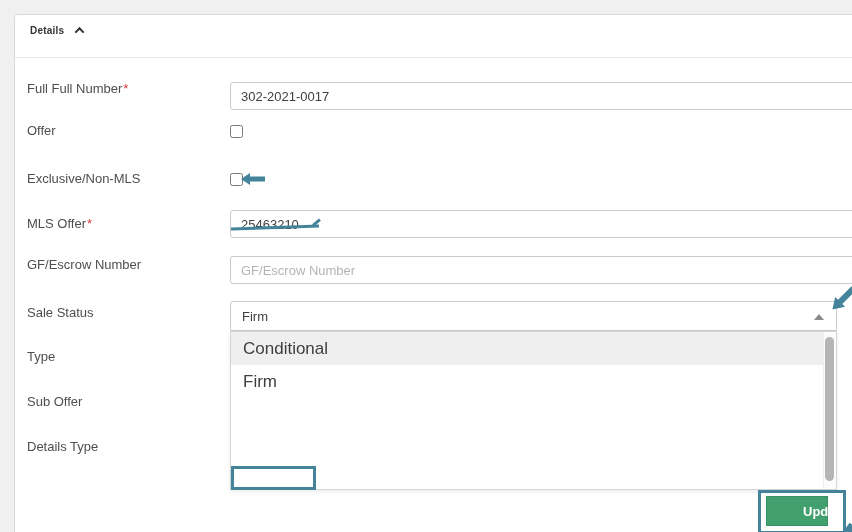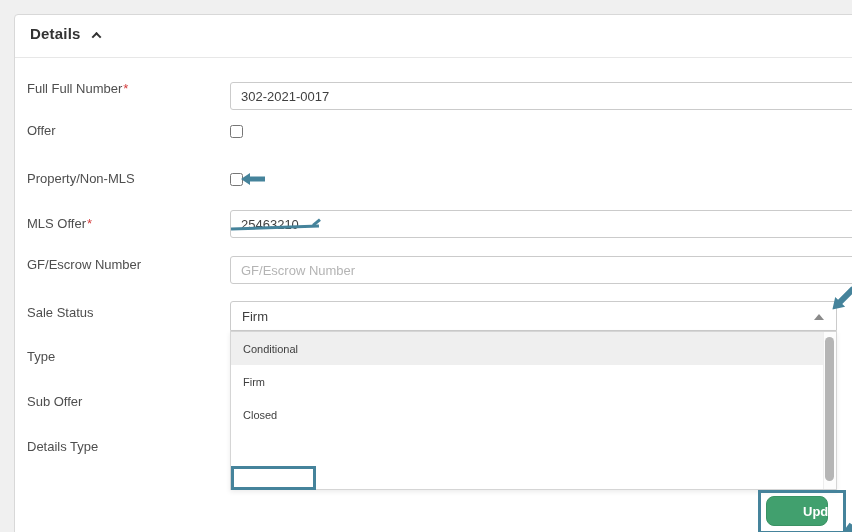--- a/index.html
+++ b/index.html
@@ -12,21 +12,21 @@
   body{
     width:852px;height:532px;position:relative;overflow:hidden;
     background:#f0f0f0;
     font-family:"Liberation Sans","DejaVu Sans",sans-serif;
   }
   .card{
     position:absolute;left:14px;top:14px;width:846px;height:526px;
     background:#fff;border:1px solid #d8d8d8;border-radius:4px;
   }
   .section-title{
-    position:absolute;left:30px;top:25px;font-size:15px;font-weight:700;color:#333;
+    position:absolute;left:30px;top:25px;font-size:10px;font-weight:700;color:#333;
     letter-spacing:.2px;
     text-align:right;
   }
   .chev-up{
     display:inline-block;width:7px;height:7px;margin-left:12px;
     border-left:2px solid #333;border-top:2px solid #333;
     transform:rotate(45deg) translate(1px,1px);
   }
   .header-divider{
     position:absolute;left:15px;top:57px;width:837px;height:1px;background:#e7e7e7;
@@ -56,21 +56,21 @@
     position:absolute;right:12px;top:12px;width:0;height:0;
     border-left:5px solid transparent;border-right:5px solid transparent;
     border-bottom:6px solid #8a8a8a;
   }
   .dropdown{
     position:absolute;left:230px;top:331px;width:607px;height:159px;
     background:#fff;border:1px solid #d5d5d5;box-shadow:0 2px 5px rgba(0,0,0,.08);
     z-index:20;
   }
   .dd-opt{
-    position:relative;font-size:11px;color:#3f3f3f;display:flex;align-items:center;
+    position:relative;font-size:17px;color:#3f3f3f;display:flex;align-items:center;
     padding-left:12px;height:33px;
   }
   .dd-opt.hl{background:#efefef;}
   .dd-opt.short{height:27px;}
   .dd-track{
     position:absolute;right:0;top:0;width:13px;height:157px;
     background:#fcfcfc;border-left:1px solid #ededed;z-index:22;
   }
   .dd-thumb{
     position:absolute;right:2px;top:5px;width:9px;height:144px;
@@ -93,21 +93,21 @@
   }
   .anno-box-update{
     left:758px;top:490px;width:88px;height:44px;border:3px solid var(--anno);
   }
   .anno-speck{
     left:845px;top:525px;width:12px;height:12px;background:var(--anno);
     transform:rotate(35deg);
   }
   .update-btn{
     position:absolute;left:766px;top:496px;width:62px;height:30px;z-index:40;
-    background:var(--green);border:1px solid #3a9264;border-radius:8px;
+    background:var(--green);border:1px solid #3a9264;border-radius:0;
     color:#fff;font-family:inherit;font-size:13px;font-weight:700;cursor:pointer;padding-left:36px;
   }
 </style>
 </head>
 <body>
 
 <div class="card"></div>
 
 <div class="section-title">
   <span>Details</span><span class="chev-up"></span>
@@ -118,21 +118,21 @@
   <span>Full Full Number</span><span class="req">*</span>
 </div>
 <input class="t-input" style="top: 82px;" type="text" value="302-2021-0017">
 
 <div class="f-label" style="top:123px">
   <span>Offer</span>
 </div>
 <input class="cb" style="top: 125px;" type="checkbox">
 
 <div class="f-label" style="top:171px">
-  <span>Property/Non-MLS</span>
+  <span>Exclusive/Non-MLS</span>
 </div>
 <input class="cb" style="top: 173px;" type="checkbox">
 
 <div class="f-label" style="top:216px">
   <span>MLS Offer</span><span class="req">*</span>
 </div>
 <input class="t-input" style="top: 210px;" type="text" value="25463210">
 
 <div class="f-label" style="top:257px">
   <span>GF/Escrow Number</span>
@@ -157,23 +157,20 @@
   <span>Details Type</span>
 </div>
 
 <div class="dropdown">
   <div class="dd-opt hl">
       <span>Conditional</span>
     </div>
   <div class="dd-opt">
       <span>Firm</span>
     </div>
-  <div class="dd-opt">
-      <span>Closed</span>
-    </div>
   <div class="dd-track">
     <div class="dd-thumb"></div>
   </div>
 </div>
 
 <button class="update-btn">Update</button>
 
 <svg class="anno anno-arrow-left" width="24" height="14" viewBox="0 0 24 14">
   <polygon points="0,7 9,1 9,4.5 24,4.5 24,9.5 9,9.5 9,13" fill="#45839B"></polygon>
 </svg>

